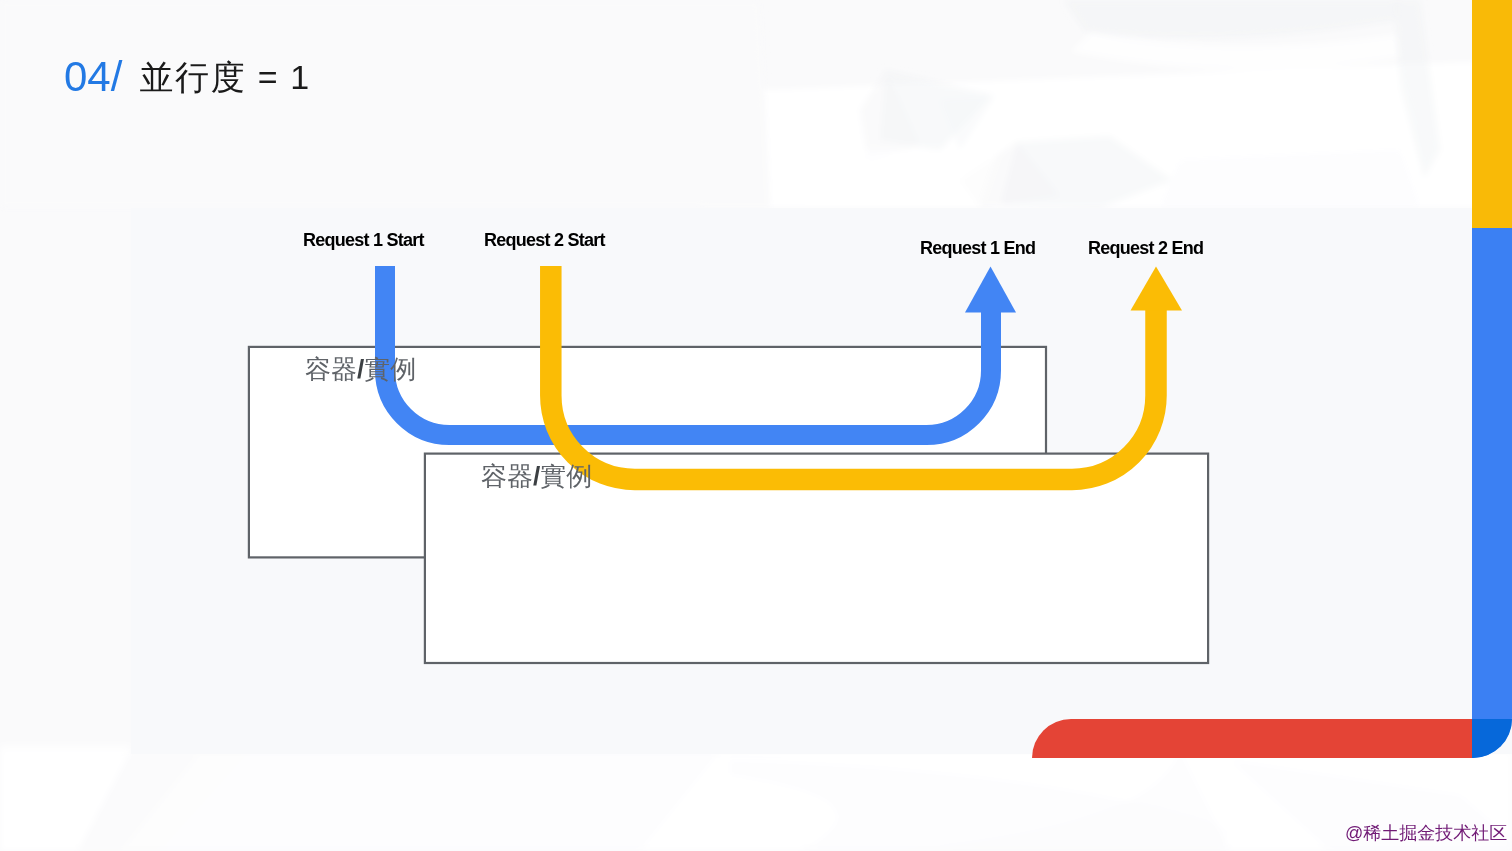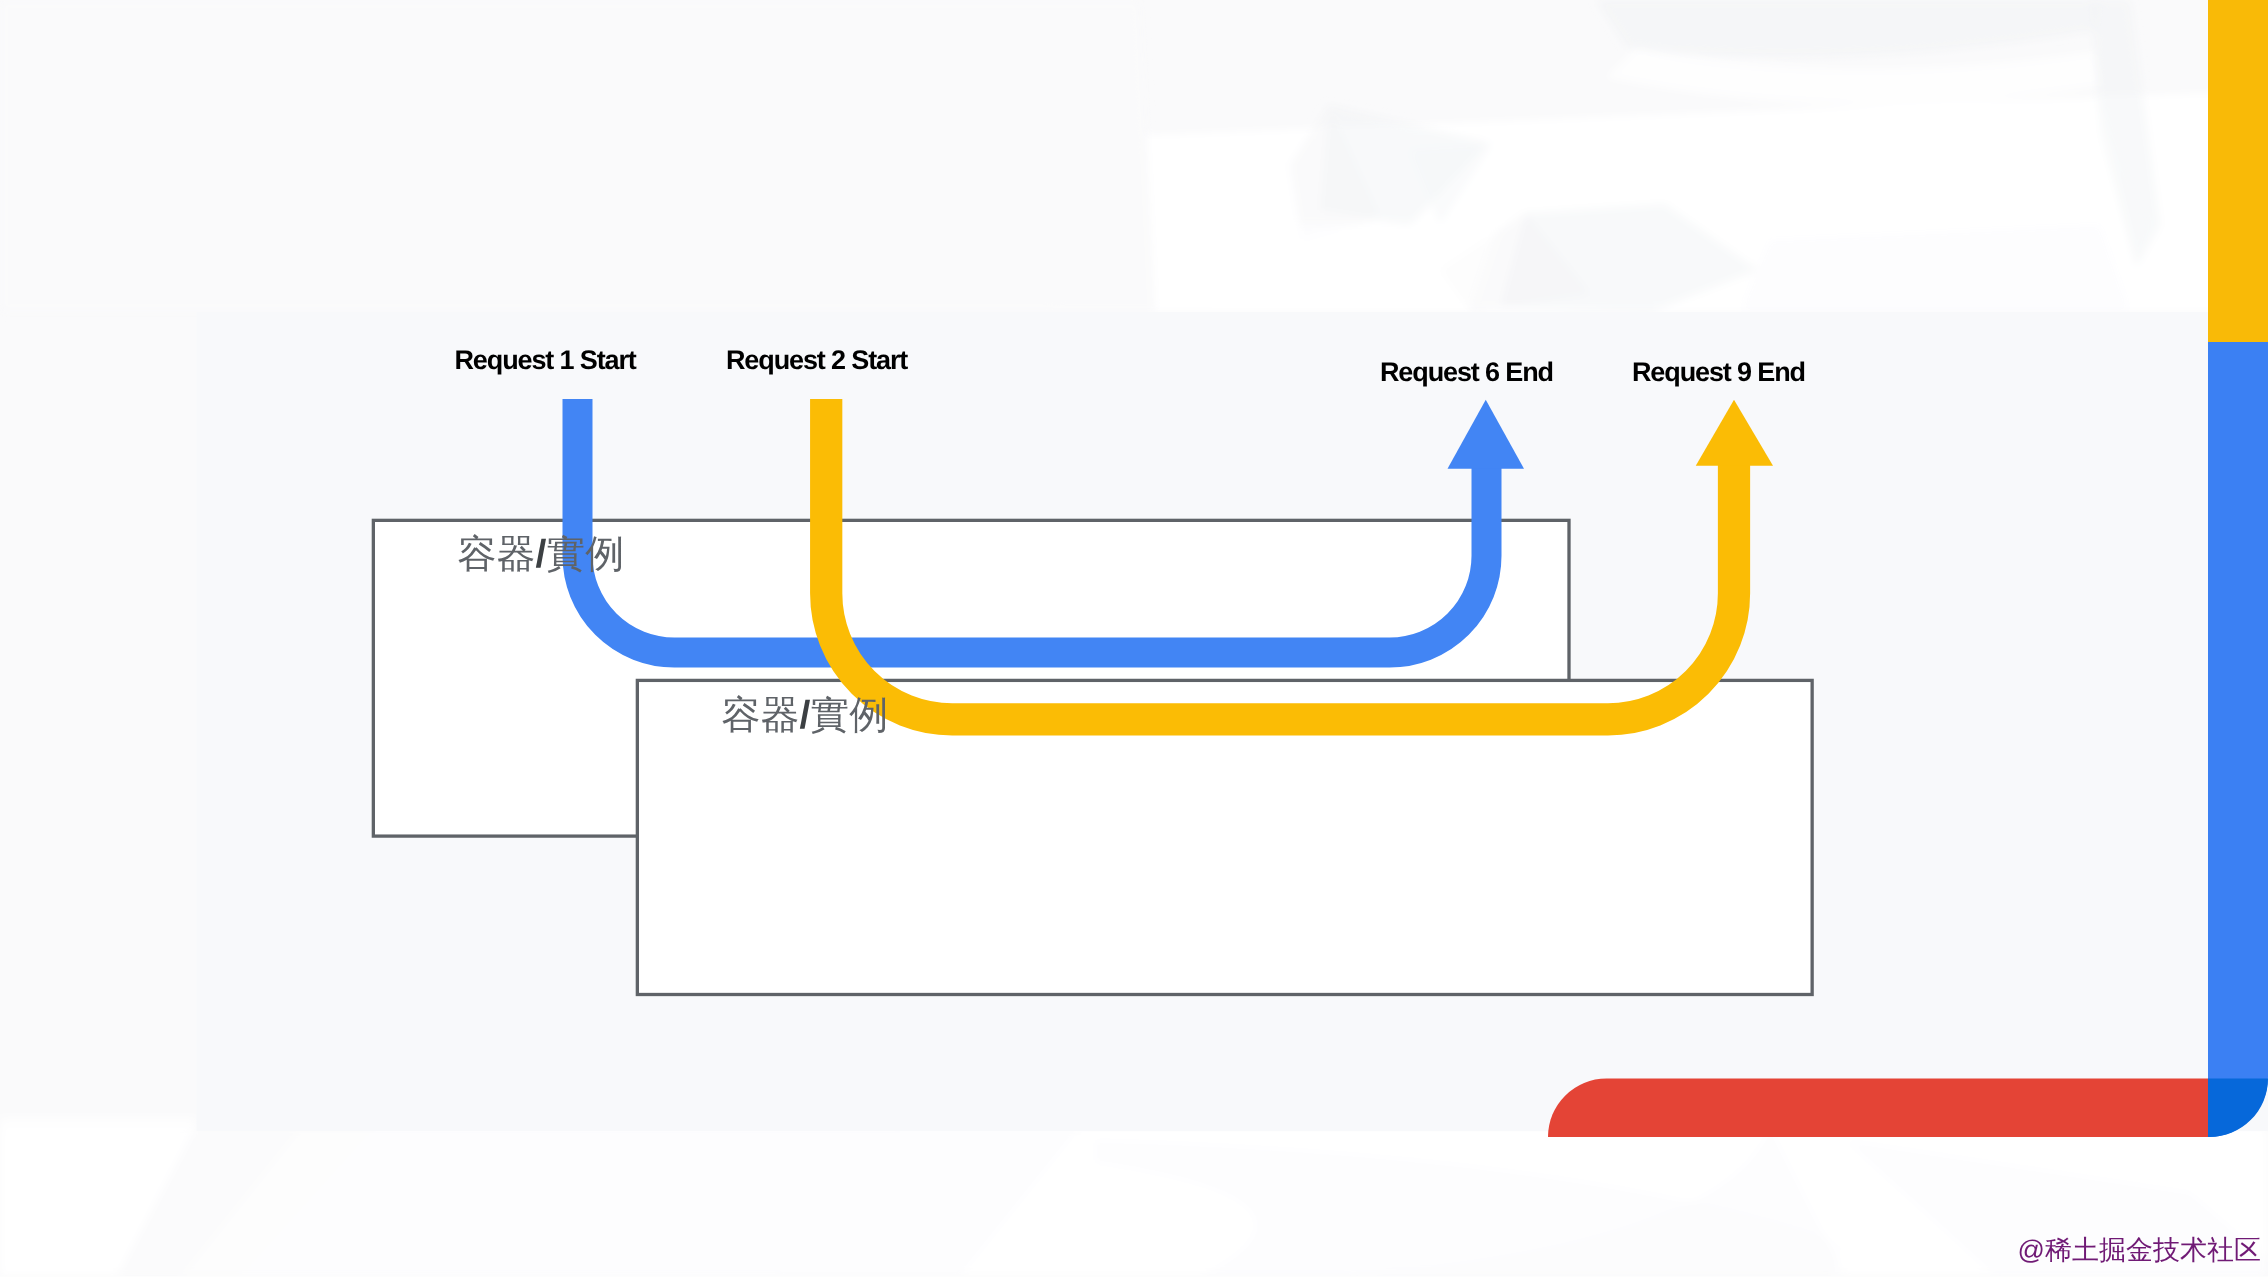--- a/index.html
+++ b/index.html
@@ -77,41 +77,44 @@
       <polygon points="250,751 600,751 520,851 160,851" fill="#fdfdfe" opacity=".55"></polygon>
       <path d="M720,751 L1180,751 Q1150,830 900,851 L640,851 Z" fill="#ffffff" opacity=".9"></path>
       <path d="M730,760 Q1060,770 1230,830 L1220,851 L800,851 Q900,800 730,775 Z" fill="#fafbfc" opacity=".45"></path>
       <polygon points="1180,751 1512,751 1512,851 1230,851" fill="#ffffff" opacity=".75"></polygon>
       <polygon points="1230,760 1460,795 1512,840 1512,851 1330,851" fill="#fafbfc" opacity=".4"></polygon>
     </g>
   </svg>
 
   <div class="panel" style="background: rgb(248, 249, 251);"></div>
 
+  <div class="title">
+    <span class="num" style="color: rgb(34, 121, 228);">04/</span><span class="txt">並行度 = 1</span>
+  </div>
 
   <svg class="diagram" viewBox="0 0 1512 851">
 
     <rect x="248.9" y="346.9" width="797.1" height="210.5" stroke-width="2.2" fill="#FFFFFF" stroke="#5F6368"></rect>
     <rect x="424.9" y="453.6" width="783.2" height="209.4" stroke-width="2.2" fill="#FFFFFF" stroke="#5F6368"></rect>
 
     <g>
       <path d="M385,266 L385,370.5 A64.5,64.5 0 0 0 449.5,435 L926.5,435 A64.5,64.5 0 0 0 991,370.5 L991,312" fill="none" stroke-width="20" stroke-linecap="butt" stroke="#4285F4"></path>
       <polygon points="990.5,266.5 1016,312.5 965,312.5" fill="#4285F4"></polygon>
     </g>
 
     <g>
       <path d="M550.8,266 L550.8,395.5 A84,84 0 0 0 634.8,479.5 L1072,479.5 A84,84 0 0 0 1156,395.5 L1156,310" fill="none" stroke-width="21.5" stroke-linecap="butt" stroke="#FBBC05"></path>
       <polygon points="1156,266.5 1182,310.5 1130.5,310.5" fill="#FBBC05"></polygon>
     </g>
   </svg>
 
   <div class="lbl" style="left:303px;top:230px">Request 1 Start</div>
   <div class="lbl" style="left:484px;top:230px">Request 2 Start</div>
-  <div class="lbl" style="left:920px;top:238px">Request 6 End</div>
-  <div class="lbl" style="left:1088px;top:238px">Request 9 End</div>
+  <div class="lbl" style="left:920px;top:238px">Request 1 End</div>
+  <div class="lbl" style="left:1088px;top:238px">Request 2 End</div>
 
   <div class="boxlabel" style="left:257px;top:356px">
     <span>容器</span><b>/</b><span>實例</span>
   </div>
   <div class="boxlabel" style="left:433px;top:463px">
     <span>容器</span><b>/</b><span>實例</span>
   </div>
 
   <div class="bar-yellow" style="background: rgb(249, 186, 7);"></div>
   <div class="bar-blue" style="background: rgb(59, 128, 243);"></div>

